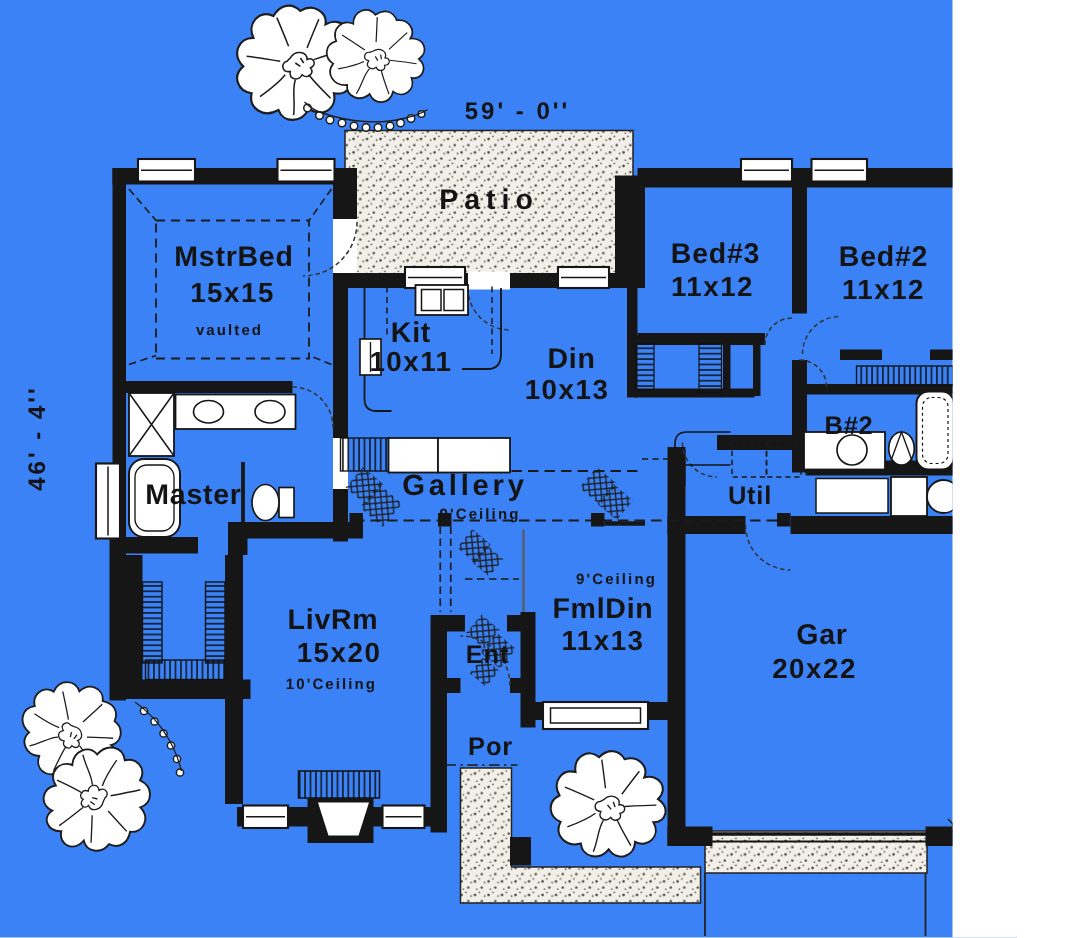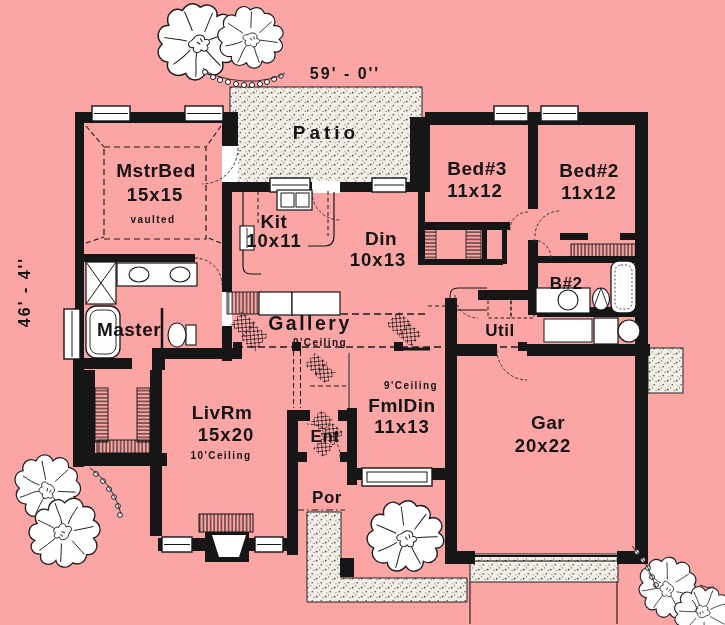--- a/index.html
+++ b/index.html
@@ -1,16 +1,16 @@
 <!DOCTYPE html>
 <html><head>
 <meta charset="utf-8">
 <style>
   html,body{margin:0;padding:0;background:#ffffff;}
-  .stage{position:relative;width:725px;height:625px;background:#fca5a5;overflow:hidden;
+  .stage{position:relative;width:635px;height:625px;background:#3b82f6;overflow:hidden;
          font-family:"Liberation Sans",sans-serif;}
   svg{position:absolute;left:0;top:0;}
   text{fill:#141414;font-family:"Liberation Sans",sans-serif;font-weight:700;}
   .t-name{font-size:19px;letter-spacing:0.5px;}
   .t-num{font-size:18.5px;letter-spacing:1px;}
   .t-small{font-size:10px;letter-spacing:1.4px;}
   .t-dim{font-size:16px;letter-spacing:2px;}
   .t-patio{font-size:19px;letter-spacing:4px;}
   .t-gallery{font-size:19.5px;letter-spacing:2.5px;}
   .t-mid{font-size:17px;letter-spacing:0.5px;}

